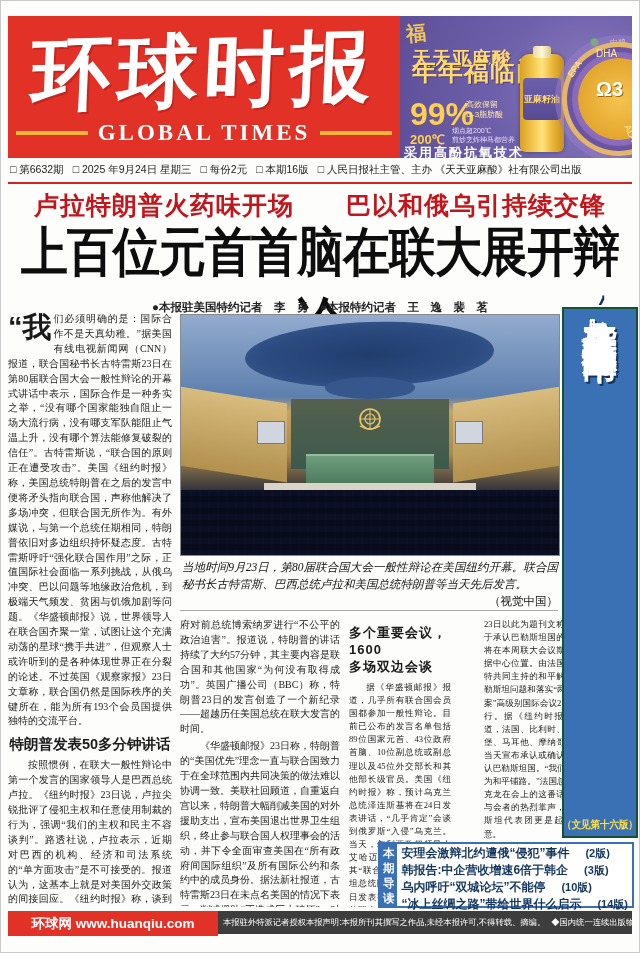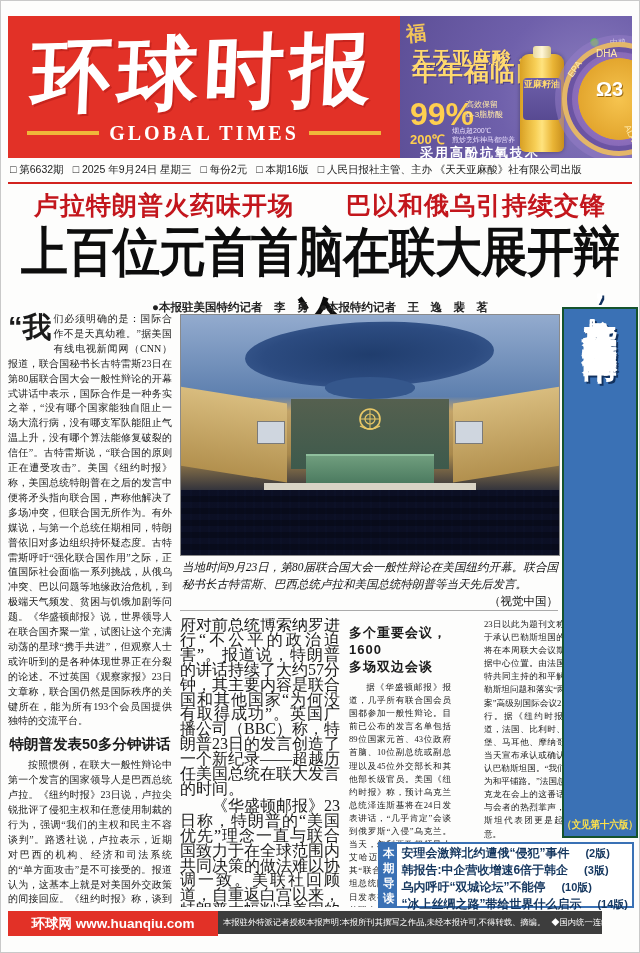--- a/index.html
+++ b/index.html
@@ -5,45 +5,45 @@
   html,body{margin:0;padding:0;background:#d8d8d8;}
   .page{position:relative;width:640px;height:953px;background:#fdfdfc;margin:0 auto;overflow:hidden;
         font-family:"Liberation Serif",serif;color:#1a1a1a;box-shadow:inset 0 0 0 1px #c9c9c9;}
   
   .masthead{position:absolute;left:8px;top:16px;width:392px;height:142px;background:#e23127;
             display:flex;flex-direction:column;align-items:center;justify-content:center;}
   .mast-cn{font-family:"DejaVu Serif",serif;font-weight:900;color:#fff;font-size:80px;line-height:1;
            letter-spacing:6px;transform:skewX(-4deg) rotate(-1.5deg);text-shadow:2px 2px 0 rgba(120,0,0,.25);margin-top:2px;}
   .mast-en-row{display:flex;align-items:center;gap:10px;margin-top:10px;}
   .mast-line{width:72px;height:4px;background:#f0b63a;}
-  .mast-en{font-family:"Liberation Serif",serif;font-weight:700;color:#fff;font-size:20px;letter-spacing:3px;}
+  .mast-en{font-family:"Liberation Serif",serif;font-weight:700;color:#fff;font-size:23px;letter-spacing:3px;}
   
   .ad{position:absolute;left:400px;top:16px;width:232px;height:142px;background:
       radial-gradient(circle at 82% 55%,#8d7fc0 0%,#6f60ab 45%,#5d4f97 100%);overflow:hidden;color:#ffd76a;}
   .ad-fu{position:absolute;left:6px;top:4px;font-size:20px;font-weight:900;color:#f3c55a;
          font-family:"DejaVu Serif",serif;transform:rotate(-6deg);}
   .ad-corp{position:absolute;right:6px;top:21px;font-size:8px;color:#fff;display:flex;align-items:center;gap:11px;}
   .ad-corp-dot{width:9px;height:9px;border-radius:50%;background:radial-gradient(circle,#7fc24a 40%,#2e7dd1);display:inline-block;}
   .ad-l1{position:absolute;left:12px;top:30px;font-size:19px;font-weight:900;letter-spacing:1px;
          color:#ffd96e;text-shadow:1px 1px 0 #4a3c85;font-family:"Liberation Sans",sans-serif;}
   .ad-l2{position:absolute;left:12px;top:39px;font-size:25px;font-weight:900;letter-spacing:1px;
          color:#ffd96e;text-shadow:1px 1px 0 #4a3c85;font-family:Liberation Serif, serif;}
   .ad-99{position:absolute;left:10px;top:82px;font-size:32px;font-weight:900;color:#ffcf4f;
          font-family:"Liberation Sans",sans-serif;line-height:1;}
   .ad-99n{position:absolute;left:66px;top:84px;font-size:8px;line-height:10px;color:#ffe9a8;font-family:"Liberation Sans",sans-serif;}
   .ad-200{position:absolute;left:10px;top:114px;font-size:13px;font-weight:900;color:#ffcf4f;font-family:"Liberation Sans",sans-serif;}
   .ad-200n{position:absolute;left:52px;top:110px;font-size:7px;line-height:9px;color:#e9defc;font-family:"Liberation Sans",sans-serif;}
-  .ad-bottom{position:absolute;left:20px;top:128px;font-size:13px;font-weight:900;color:#fff;
+  .ad-bottom{position:absolute;left:4px;top:128px;font-size:13px;font-weight:900;color:#fff;
              letter-spacing:2px;font-family:Liberation Serif, serif;}
   .ad-bottle{position:absolute;left:120px;top:38px;width:44px;height:98px;background:
              linear-gradient(90deg,#d9a023,#f7cf56 35%,#ffe37e 50%,#e9b435 75%,#c88f1d);
              border-radius:9px 9px 6px 6px;box-shadow:0 0 4px rgba(0,0,0,.35);}
   .ad-cap{position:absolute;left:133px;top:30px;width:18px;height:12px;background:linear-gradient(90deg,#e8d9a0,#fff7d8,#d9c684);border-radius:3px;}
   .ad-label{position:absolute;left:123px;top:62px;width:38px;height:42px;background:linear-gradient(#6d5fa9,#584a92);
-            border-radius:4px;display:flex;align-items:flex-start;justify-content:center;}
+            border-radius:4px;display:flex;align-items:center;justify-content:center;}
   .ad-label span{color:#ffd96e;font-size:9px;font-weight:900;font-family:"Liberation Sans",sans-serif;writing-mode:horizontal-tb;}
   .ad-ring{position:absolute;left:162px;top:26px;width:104px;height:104px;border-radius:50%;
            border:5px solid rgba(244,196,92,.85);box-shadow:0 0 0 7px rgba(150,125,200,.5), inset 0 0 0 5px rgba(90,70,150,.6);
            background:radial-gradient(circle,#f6c44f 0%,#e3a62e 55%,#8d6dbb 56%,#6f60ab 100%);}
   .ad-omega{position:absolute;left:196px;top:62px;font-size:20px;font-weight:900;color:#fff;
             text-shadow:1px 1px 0 #9c6a10;font-family:"Liberation Sans",sans-serif;}
   .ad-dha{position:absolute;left:196px;top:32px;font-size:10px;color:#ffe9a8;font-family:"Liberation Sans",sans-serif;}
   .ad-epa{position:absolute;left:166px;top:48px;font-size:9px;color:#ffe9a8;transform:rotate(-55deg);font-family:"Liberation Sans",sans-serif;}
   .ad-ala{position:absolute;left:222px;top:112px;font-size:9px;color:#ffe9a8;transform:rotate(65deg);font-family:"Liberation Sans",sans-serif;}
   
@@ -54,21 +54,21 @@
   .kicker{position:absolute;left:0;top:189px;width:640px;text-align:center;font-size:25px;font-weight:900;
           color:#c3161c;font-family:"Liberation Sans",sans-serif;letter-spacing:1px;}
   .headline{position:absolute;left:0;top:217px;width:640px;text-align:center;font-size:47px;font-weight:900;
             color:#0d0d0d;font-family:"Liberation Sans",sans-serif;letter-spacing:-1px;transform:scaleY(1.12);transform-origin:top;}
   .byline{position:absolute;left:0;top:300px;width:640px;text-align:center;font-size:11.5px;font-weight:700;color:#222;}
   
   .col{position:absolute;text-align:justify;overflow:hidden;}
   .col p{margin:0 0 2px 0;}
   .indent{text-indent:2em;}
   .col1{left:8px;top:312px;width:164px;height:594px;font-size:10px;line-height:14.9px;}
-  .col2{left:180px;top:618px;width:160px;height:289px;font-size:16px;line-height:14.9px;}
+  .col2{left:180px;top:618px;width:160px;height:289px;font-size:10px;line-height:14.9px;}
   .col3{left:349px;top:618px;width:102px;height:289px;font-size:8.6px;line-height:13.1px;}
   .col4{left:484px;top:618px;width:99px;height:289px;font-size:8.6px;line-height:13.1px;}
   .dropcap{float:left;font-size:29px;line-height:30px;font-weight:900;margin-right:2px;font-family:"Liberation Sans",sans-serif;}
   .subhead1{font-family:"Liberation Sans",sans-serif;font-weight:900;font-size:14.5px;text-align:center;
             margin:8px 0 6px 0 !important;letter-spacing:0;}
   .subhead3{font-family:"Liberation Sans",sans-serif;font-weight:900;font-size:13px;line-height:17px;
             text-align:left;margin:6px 0 6px 0 !important;white-space:pre-line;letter-spacing:1px;}
   
   .photo{position:absolute;left:180px;top:314px;width:378px;height:240px;overflow:hidden;border:1px solid #8a8a8a;
          background:linear-gradient(180deg,#93abce 0%,#5d7fae 34%,#c2a368 40%,#a8884c 58%,#23283a 75%,#1b2030 100%);}
@@ -106,21 +106,21 @@
   .digest-label{width:20px;background:#3a71b5;color:#fff;display:flex;flex-direction:column;align-items:center;
                 justify-content:space-around;font-size:11.5px;font-weight:900;font-family:"Liberation Sans",sans-serif;padding:2px 0;}
   .digest-items{flex:1;display:flex;flex-direction:column;justify-content:space-around;padding:1px 4px;}
   .digest-row{display:flex;justify-content:flex-start;align-items:center;font-family:"Liberation Sans",sans-serif;
               font-weight:900;font-size:12px;color:#14365e;white-space:nowrap;}
   .digest-row .pg{font-size:11px;margin-left:16px;}
   
   .footer-site{position:absolute;left:8px;top:911px;width:210px;height:25px;background:#e23127;color:#fff;
                display:flex;align-items:center;justify-content:center;font-family:"Liberation Sans",sans-serif;
                font-weight:900;font-size:13.5px;}
-  .footer-bar{position:absolute;left:218px;top:911px;width:384px;height:23px;background:#3d3d3d;color:#fff;
+  .footer-bar{position:absolute;left:218px;top:911px;width:414px;height:23px;background:#3d3d3d;color:#fff;
               display:flex;align-items:center;padding:0 5px;box-sizing:border-box;font-family:"Liberation Sans",sans-serif;
               font-size:8.3px;white-space:nowrap;overflow:hidden;gap:6px;}
 </style>
 </head>
 <body>
 
 <div class="page">
 
   <div class="masthead">
     <div class="mast-cn">环球时报</div>

